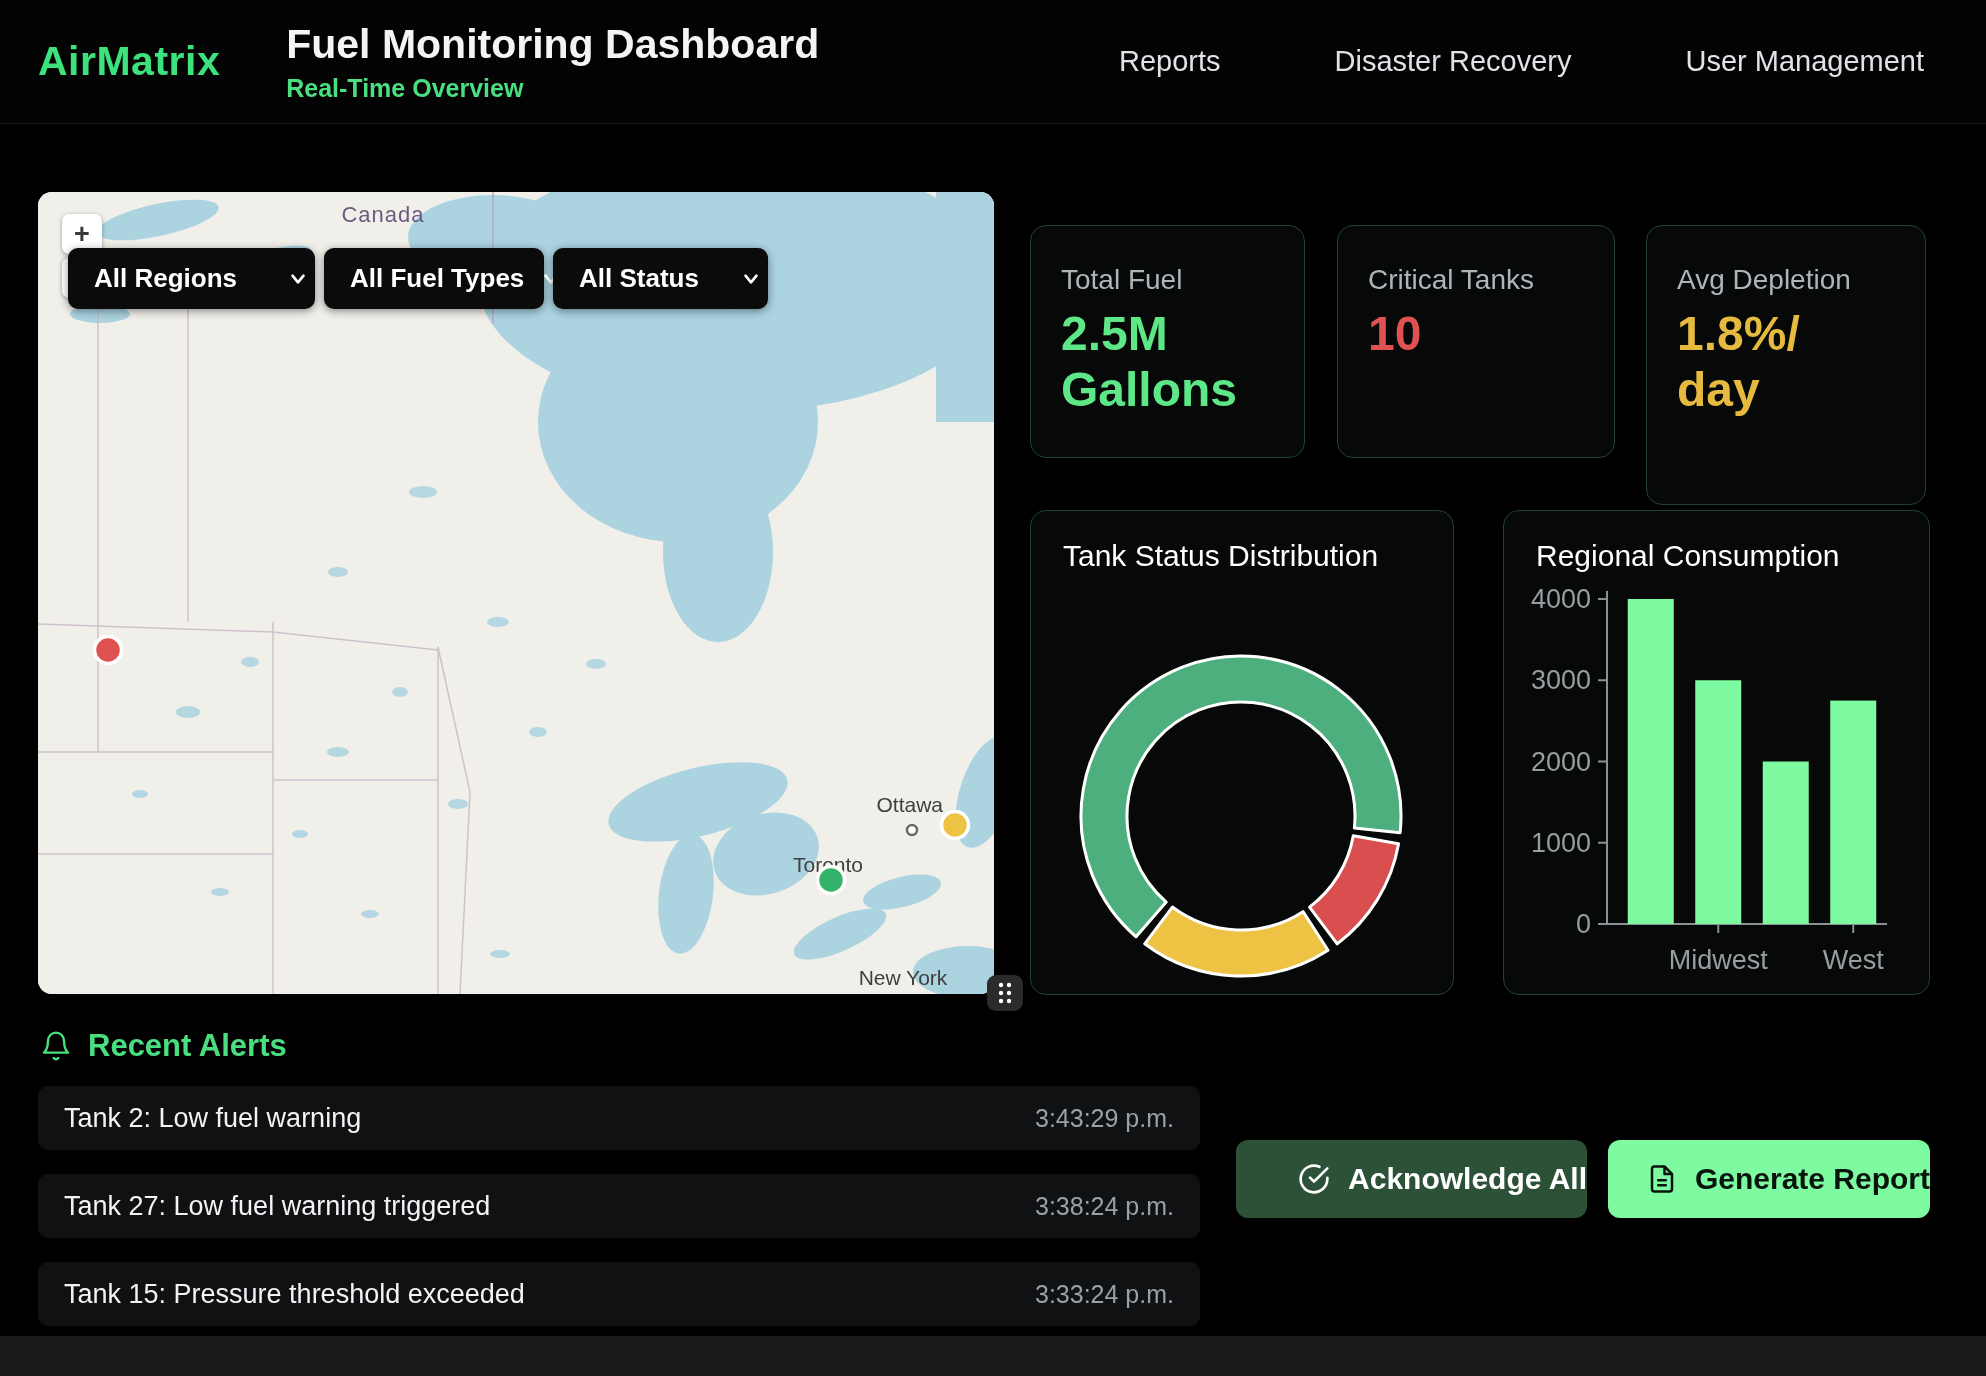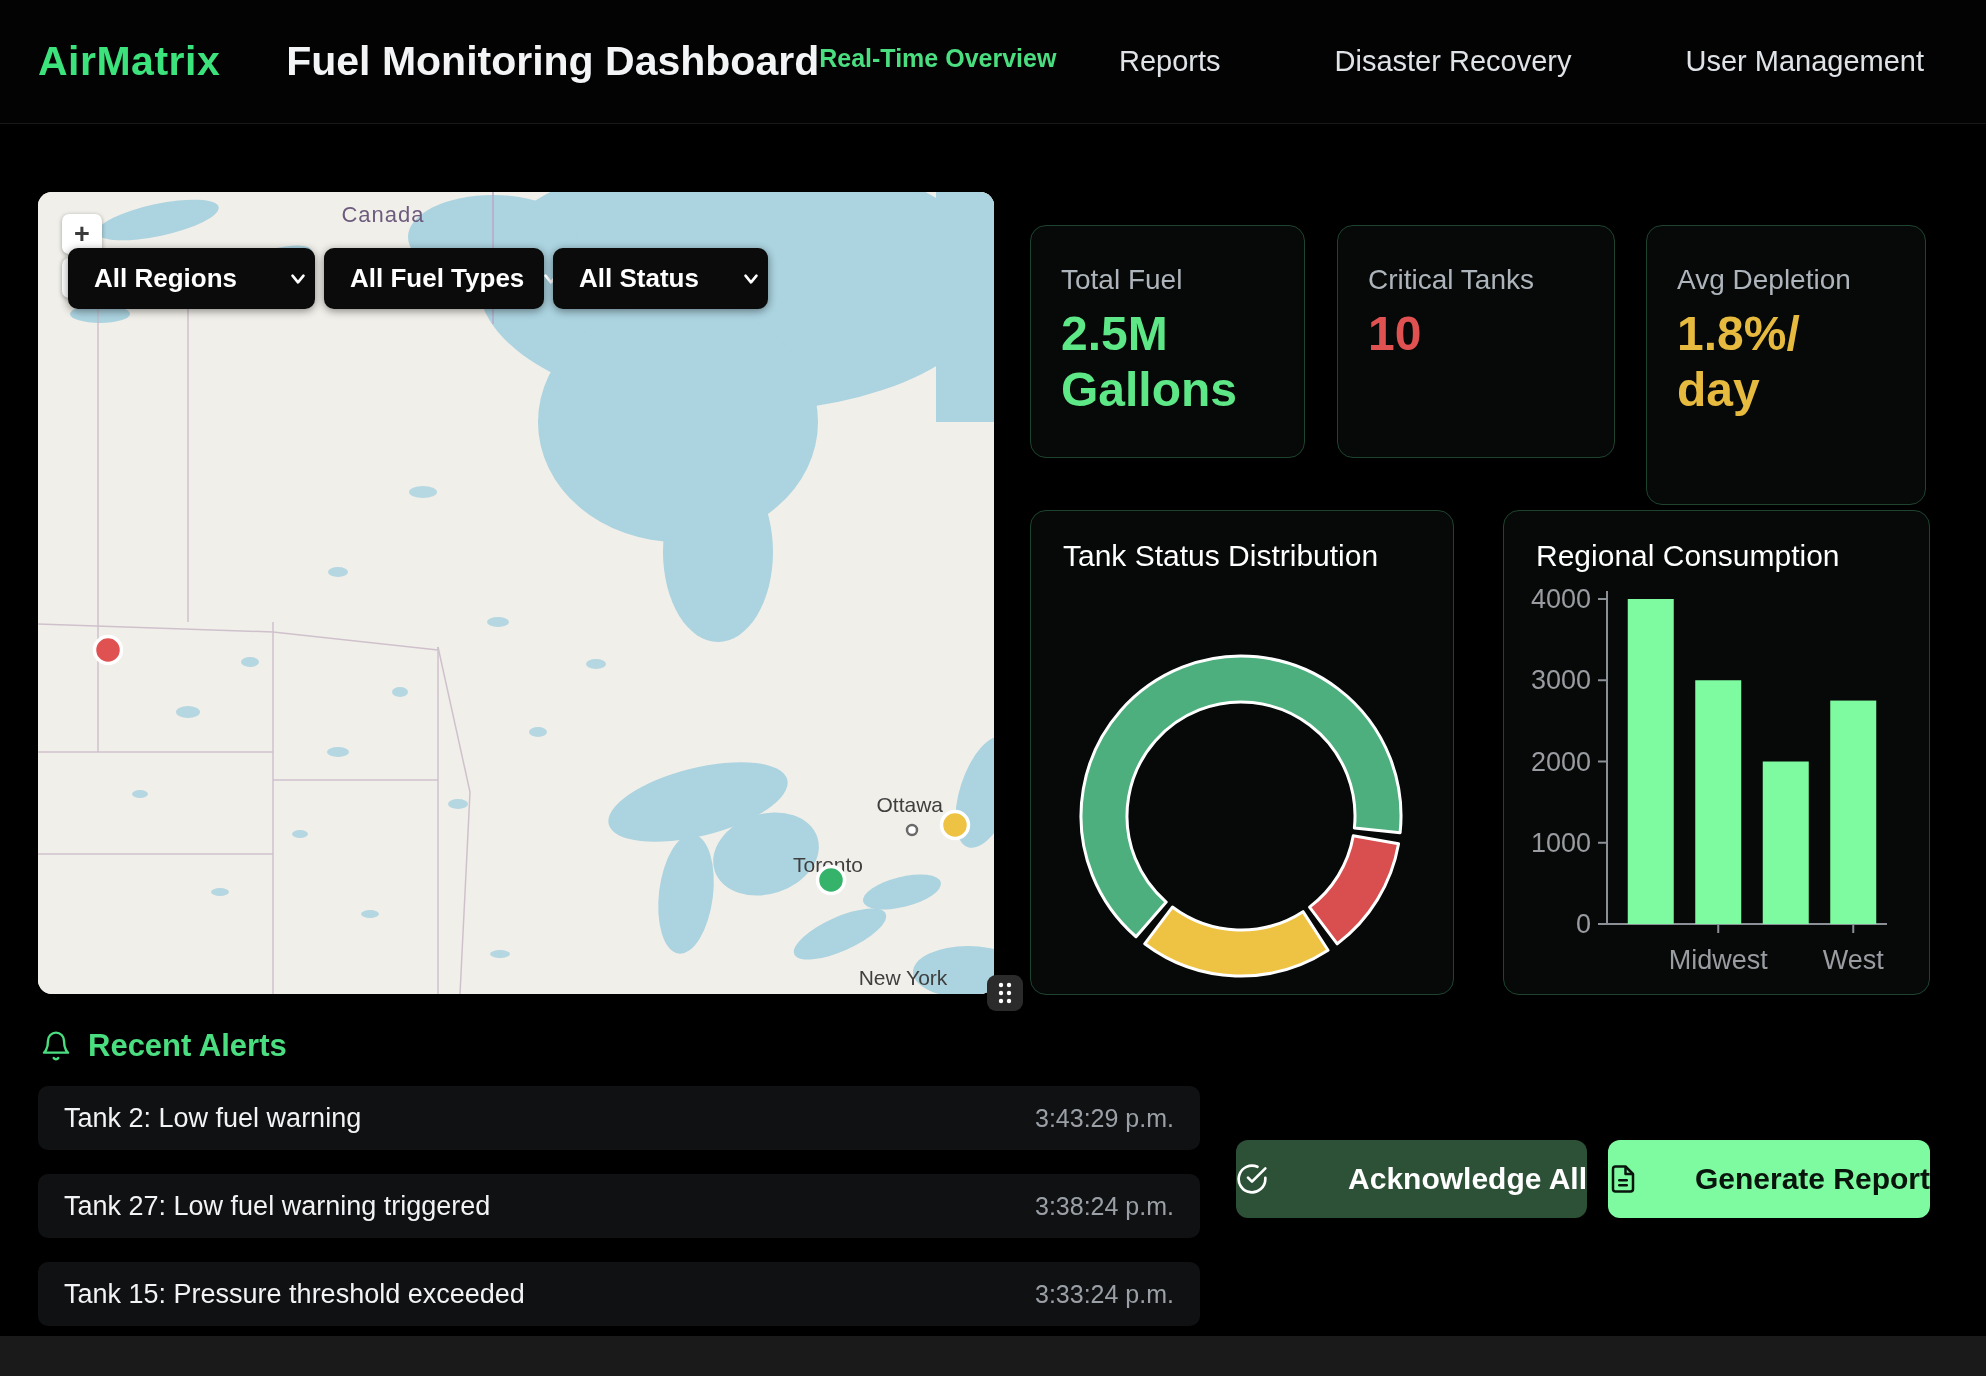--- a/index.html
+++ b/index.html
@@ -3,21 +3,21 @@
 <meta charset="utf-8">
 <style>
   html,body{margin:0;padding:0;background:#000;}
   body{font-family:"Liberation Sans",sans-serif;color:#e8eaed;}
   #app{position:relative;width:1986px;height:1376px;background:#000;overflow:hidden;}
 
   
   .header{position:absolute;left:0;top:0;width:1986px;height:124px;background:#030303;
           border-bottom:1px solid #181818;display:flex;align-items:center;box-sizing:border-box;}
   .brand{margin-left:38px;font-size:41px;font-weight:bold;color:#3ce37c;letter-spacing:.5px;}
-  .titleblock{margin-left:66px;display:flex;flex-direction:row;justify-content:center;}
+  .titleblock{margin-left:66px;display:flex;flex-direction:column;justify-content:center;}
   .title{font-size:41px;font-weight:bold;color:#f3f4f6;}
   .subtitle{font-size:25px;font-weight:600;color:#4ade80;margin-top:6px;}
   .nav{margin-left:auto;display:flex;gap:114px;padding-right:62px;}
   .nav-item{font-size:29px;color:#dfe3e7;cursor:pointer;white-space:nowrap;}
 
   
   .map-panel{position:absolute;left:38px;top:192px;width:956px;height:802px;border-radius:14px;
              overflow:hidden;background:#f1efe9;}
   .map-zoom{position:absolute;width:40px;height:40px;background:#fff;border-radius:7px;
             color:#3a3a3a;font-size:27px;font-weight:bold;display:flex;align-items:center;
@@ -39,21 +39,21 @@
 
   
   .alerts-header{position:absolute;left:40px;top:1028px;display:flex;align-items:center;gap:16px;}
   .alerts-header .txt{font-size:31px;font-weight:bold;color:#4ade80;}
   .alert-row{position:absolute;left:38px;width:1162px;height:64px;background:#101113;border-radius:10px;}
   .alert-text{position:absolute;left:26px;top:0;height:64px;line-height:64px;font-size:27px;color:#f2f3f5;}
   .alert-time{position:absolute;right:26px;top:0;height:64px;line-height:64px;font-size:25px;color:#9aa0a6;}
 
   
   .btn{position:absolute;top:1140px;height:78px;border-radius:12px;display:flex;align-items:center;
-       justify-content:space-between;gap:18px;cursor:pointer;box-sizing:border-box;}
+       justify-content:flex-end;gap:18px;cursor:pointer;box-sizing:border-box;}
   .btn-ack{left:1236px;width:351px;background:#2c5137;}
   .btn-ack .lbl{color:#fff;font-size:30px;font-weight:bold;}
   .btn-gen{left:1608px;width:322px;background:#7efaa1;}
   .btn-gen .lbl{color:#08140c;font-size:30px;font-weight:bold;}
 
   .footer{position:absolute;left:0;top:1336px;width:1986px;height:40px;background:#1a1a1a;}
   svg text{font-family:"Liberation Sans",sans-serif;}
 </style>
 </head>
 <body>

